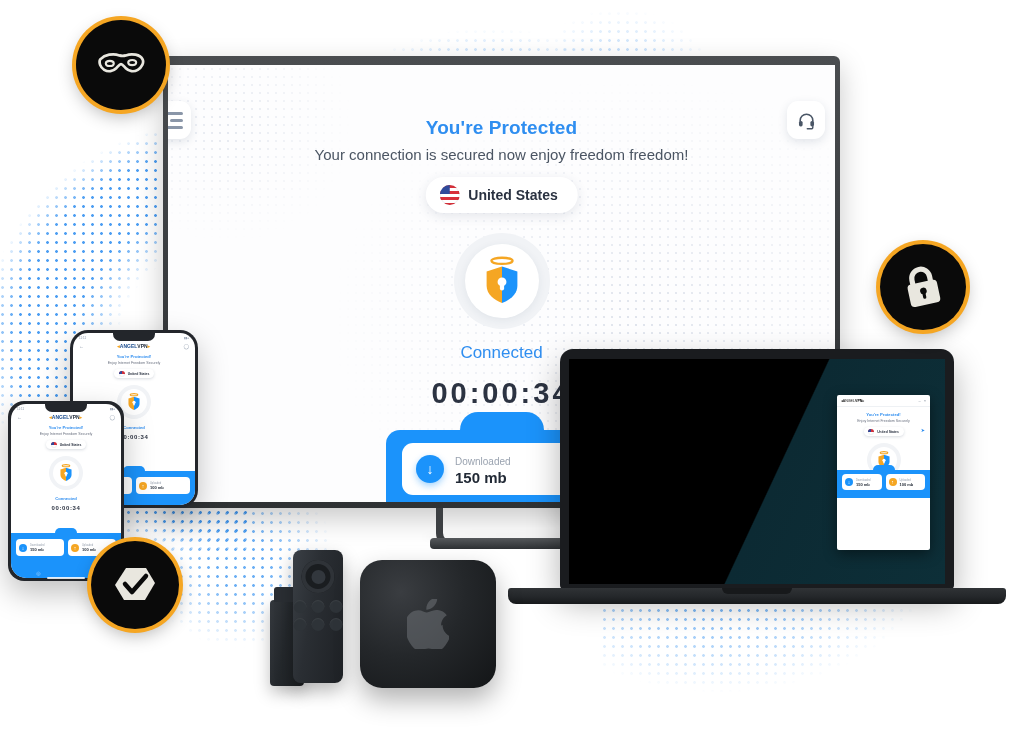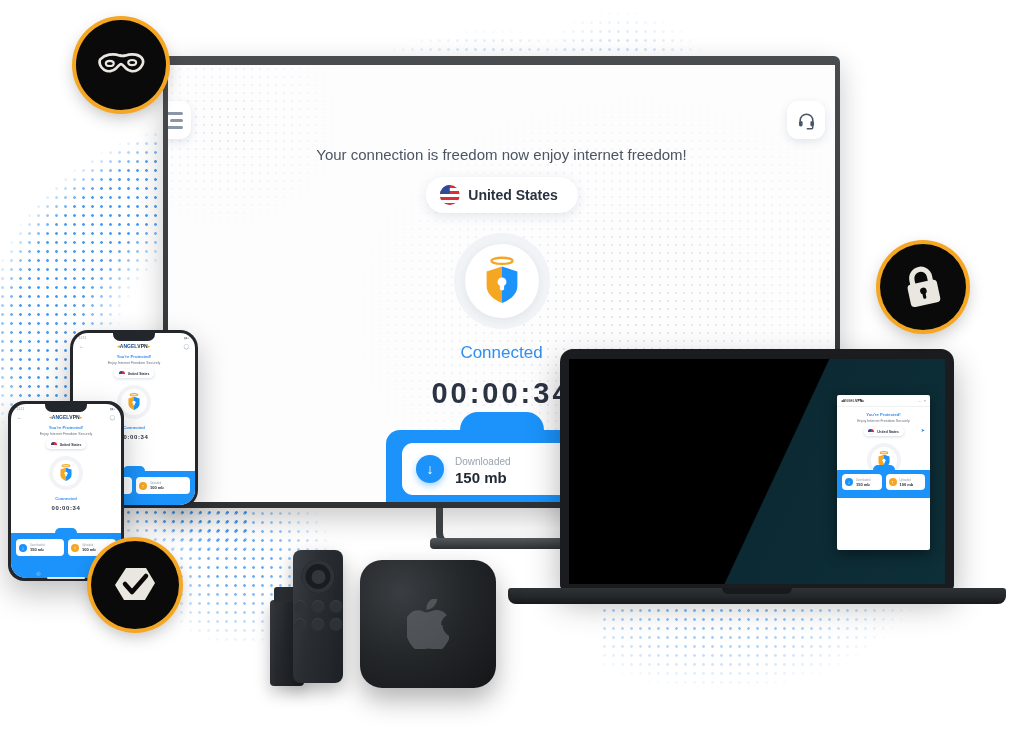--- a/index.html
+++ b/index.html
@@ -356,21 +356,22 @@
 
         <div class="icon-btn support-btn">
           <svg width="19" height="19" viewBox="0 0 24 24">
             <path d="M4 13v-1a8 8 0 0 1 16 0v1" fill="none" stroke="#4a5666" stroke-width="2" stroke-linecap="round"></path>
             <rect x="2.5" y="12.5" width="4.6" height="7" rx="2" fill="#4a5666"></rect>
             <rect x="16.9" y="12.5" width="4.6" height="7" rx="2" fill="#4a5666"></rect>
             <path d="M20 19.5v.6a2.4 2.4 0 0 1-2.4 2.4H13" fill="none" stroke="#4a5666" stroke-width="1.8" stroke-linecap="round"></path>
           </svg>
         </div>
 
-        <div class="subtitle">Your connection is freedom now enjoy internet freedom!</div>
+        <div class="title-protected">You're Protected</div>
+        <div class="subtitle">Your connection is secured now enjoy freedom freedom!</div>
 
         <div class="country-pill">
           <span class="flag"></span>
           <span class="country-name">United States</span>
         </div>
 
         <div class="shield-wrap">
           <div class="shield-inner">
             <svg width="46" height="50" viewBox="0 0 46 52">
               <ellipse cx="23" cy="5" rx="11" ry="3.2" fill="none" stroke="#f5a623" stroke-width="2.4"></ellipse>

